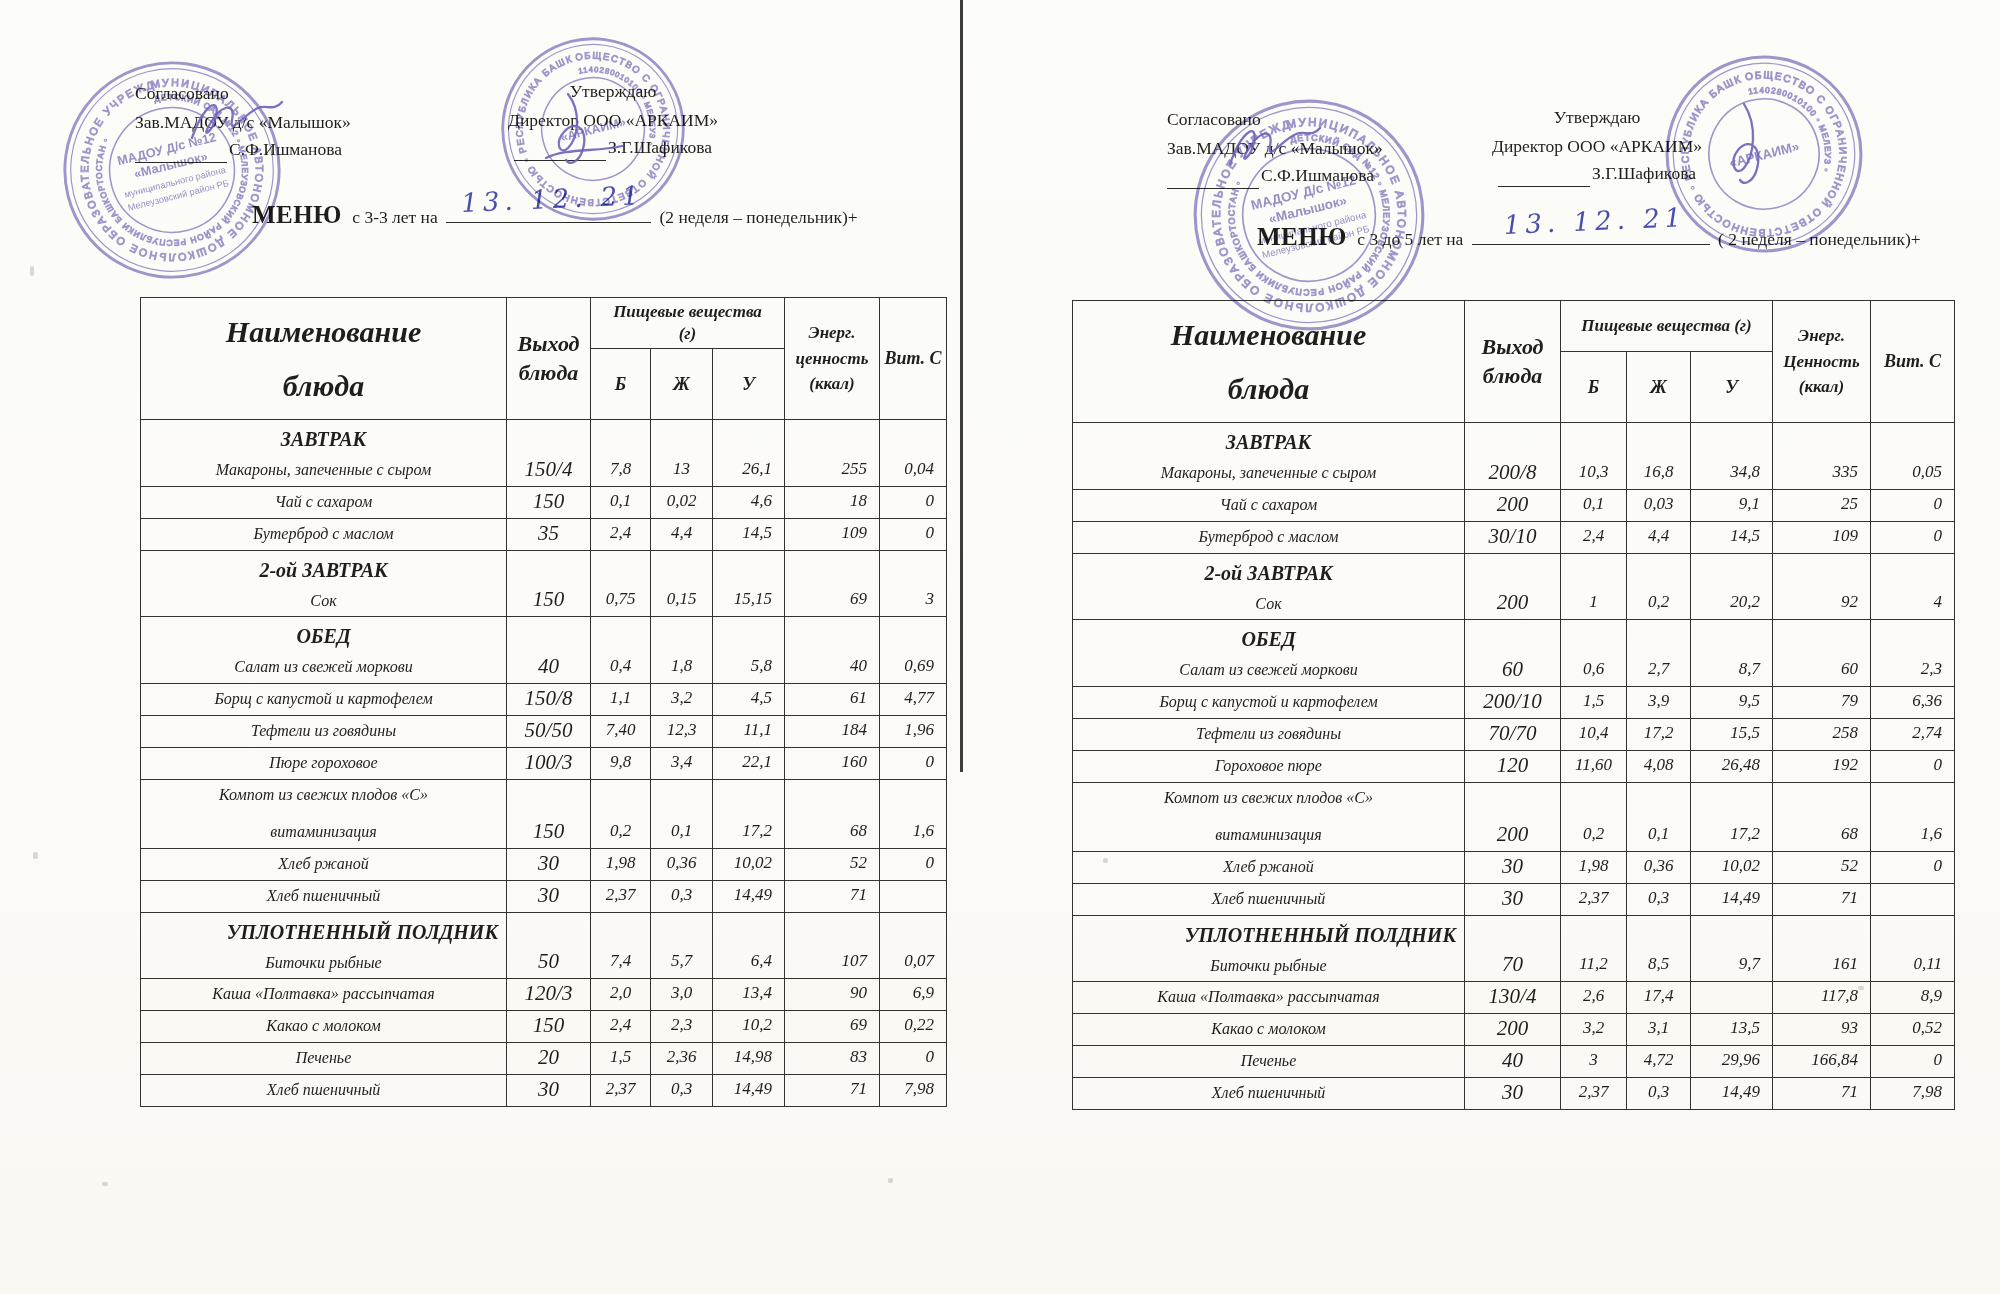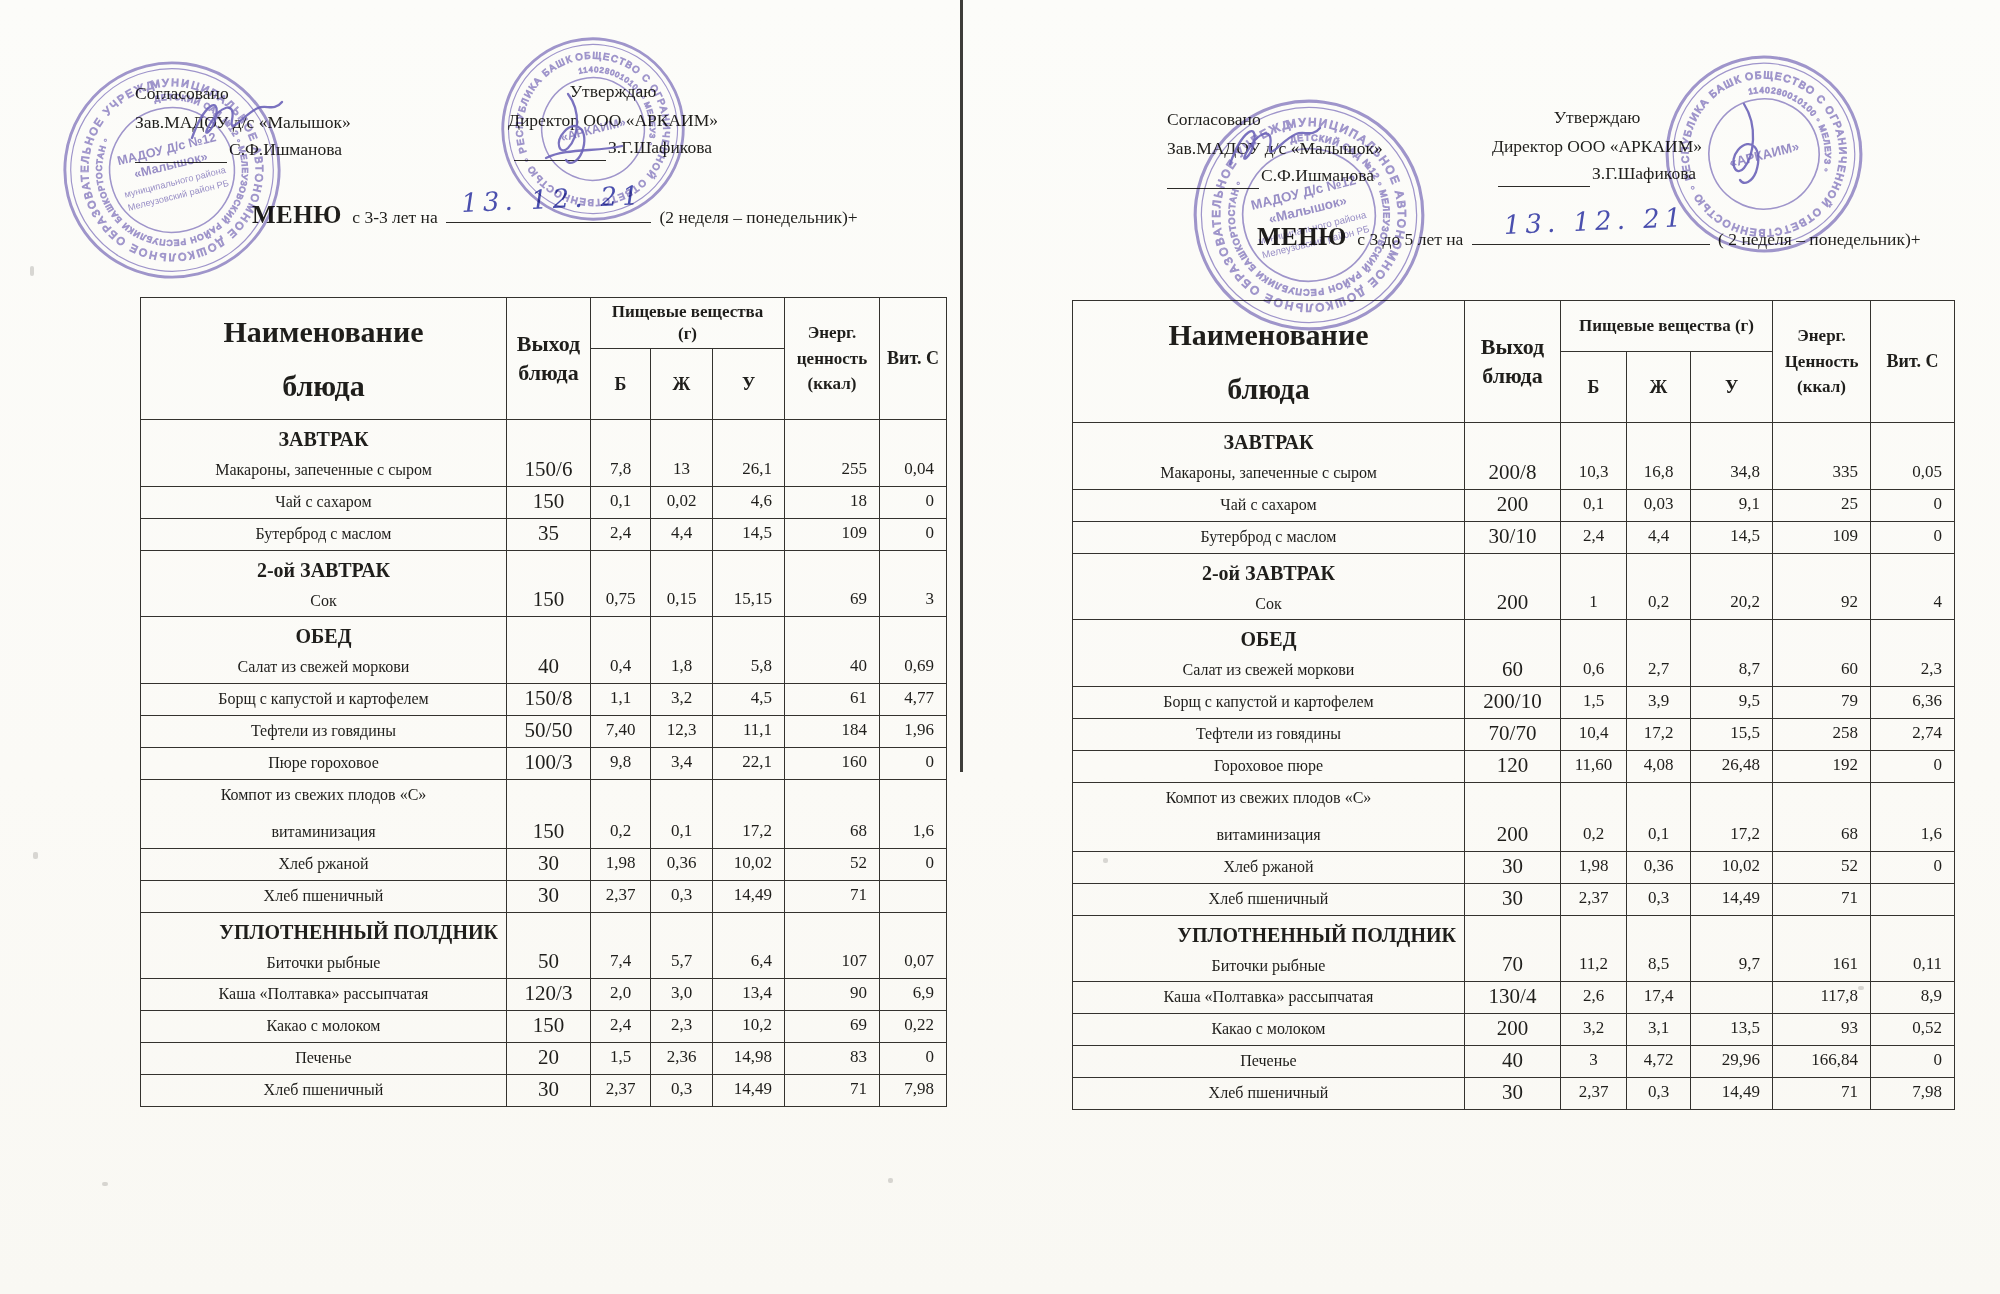--- a/index.html
+++ b/index.html
@@ -29,21 +29,21 @@
   .p1-menuline{left:252px; top:198px;}
   .p2-menuline{left:295px; top:220px;}
   .menu-word{font-weight:bold; font-size:25px; letter-spacing:.5px; margin-right:6px;}
   .date-slot{display:inline-block; position:relative; border-bottom:1.7px solid #2b2a27; height:24px; text-align:center; vertical-align:baseline; margin:0 4px;}
   .p1-menuline .date-slot{width:205px;}
   .p2-menuline .date-slot{width:238px;}
   .hand{position:absolute; left:8px; right:0; top:-14px; font-style:italic; font-size:26px; letter-spacing:5px;
         color:#4a4fae; transform:rotate(-2.5deg); font-family:"DejaVu Serif",serif; white-space:nowrap;}
 
   
-  .menu-table{position:absolute; border-collapse:collapse; table-layout:fixed;}
+  .menu-table{position:absolute; border-collapse:collapse; table-layout:fixed;font-style:italic;}
   .p1-table{left:140px; top:297px;}
   .p2-table{left:110px; top:300px;}
   .menu-table td,.menu-table th{border:1.7px solid #34322e; overflow:hidden;}
   .menu-table th{font-weight:bold; vertical-align:middle; padding:2px 4px;}
   .h-name{font-weight:400; font-size:30px; line-height:1.8; white-space:pre-line; text-align:center;}
   .h-out{font-size:22px; line-height:1.3; white-space:pre-line;text-align:center;}
   .h-group{font-size:17px; line-height:1.3; white-space:pre-line; height:46px;}
   .h-bju{font-size:18px; height:66px;}
   .h-kcal{font-size:17px; line-height:1.5; white-space:pre-line;}
   .h-vitc{font-size:18px;}
@@ -136,21 +136,21 @@
           <th class="h-bju">У</th>
         </tr>
       </thead>
       <tbody>
           <tr>
     <td class="c-name">
       <div class="sec">ЗАВТРАК</div>
       <div class="dish-1">Макароны,  запеченные с сыром</div>
 
     </td>
-    <td class="c-out">150/6</td>
+    <td class="c-out">150/4</td>
     <td class="c-b">7,8</td>
     <td class="c-zh">13</td>
     <td class="c-u">26,1</td>
     <td class="c-kcal">255</td>
     <td class="c-vitc">0,04</td>
   </tr>
           <tr>
     <td class="c-name">
 
       <div class="dish-1">Чай с сахаром</div>

